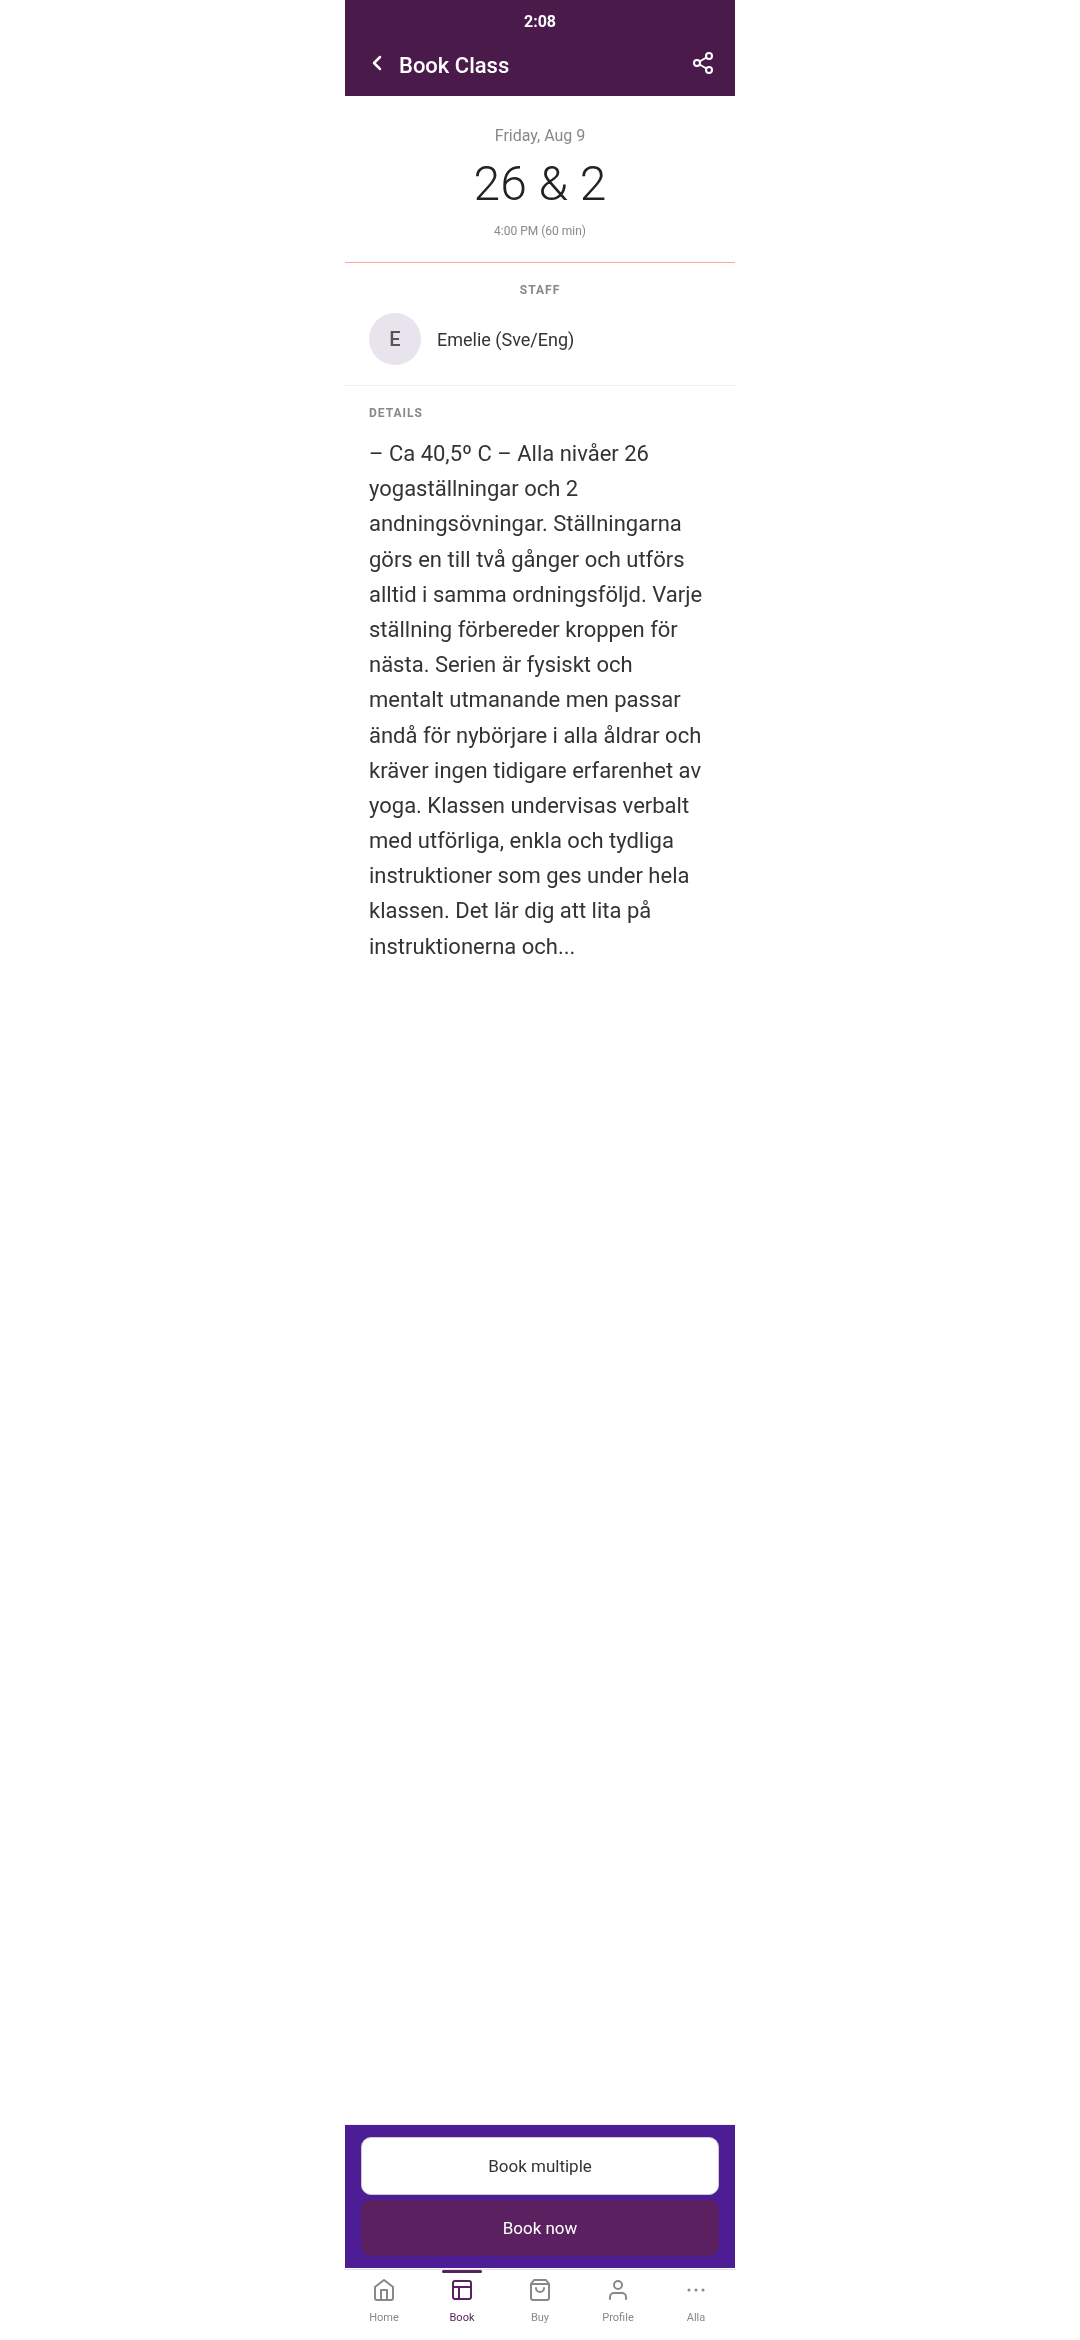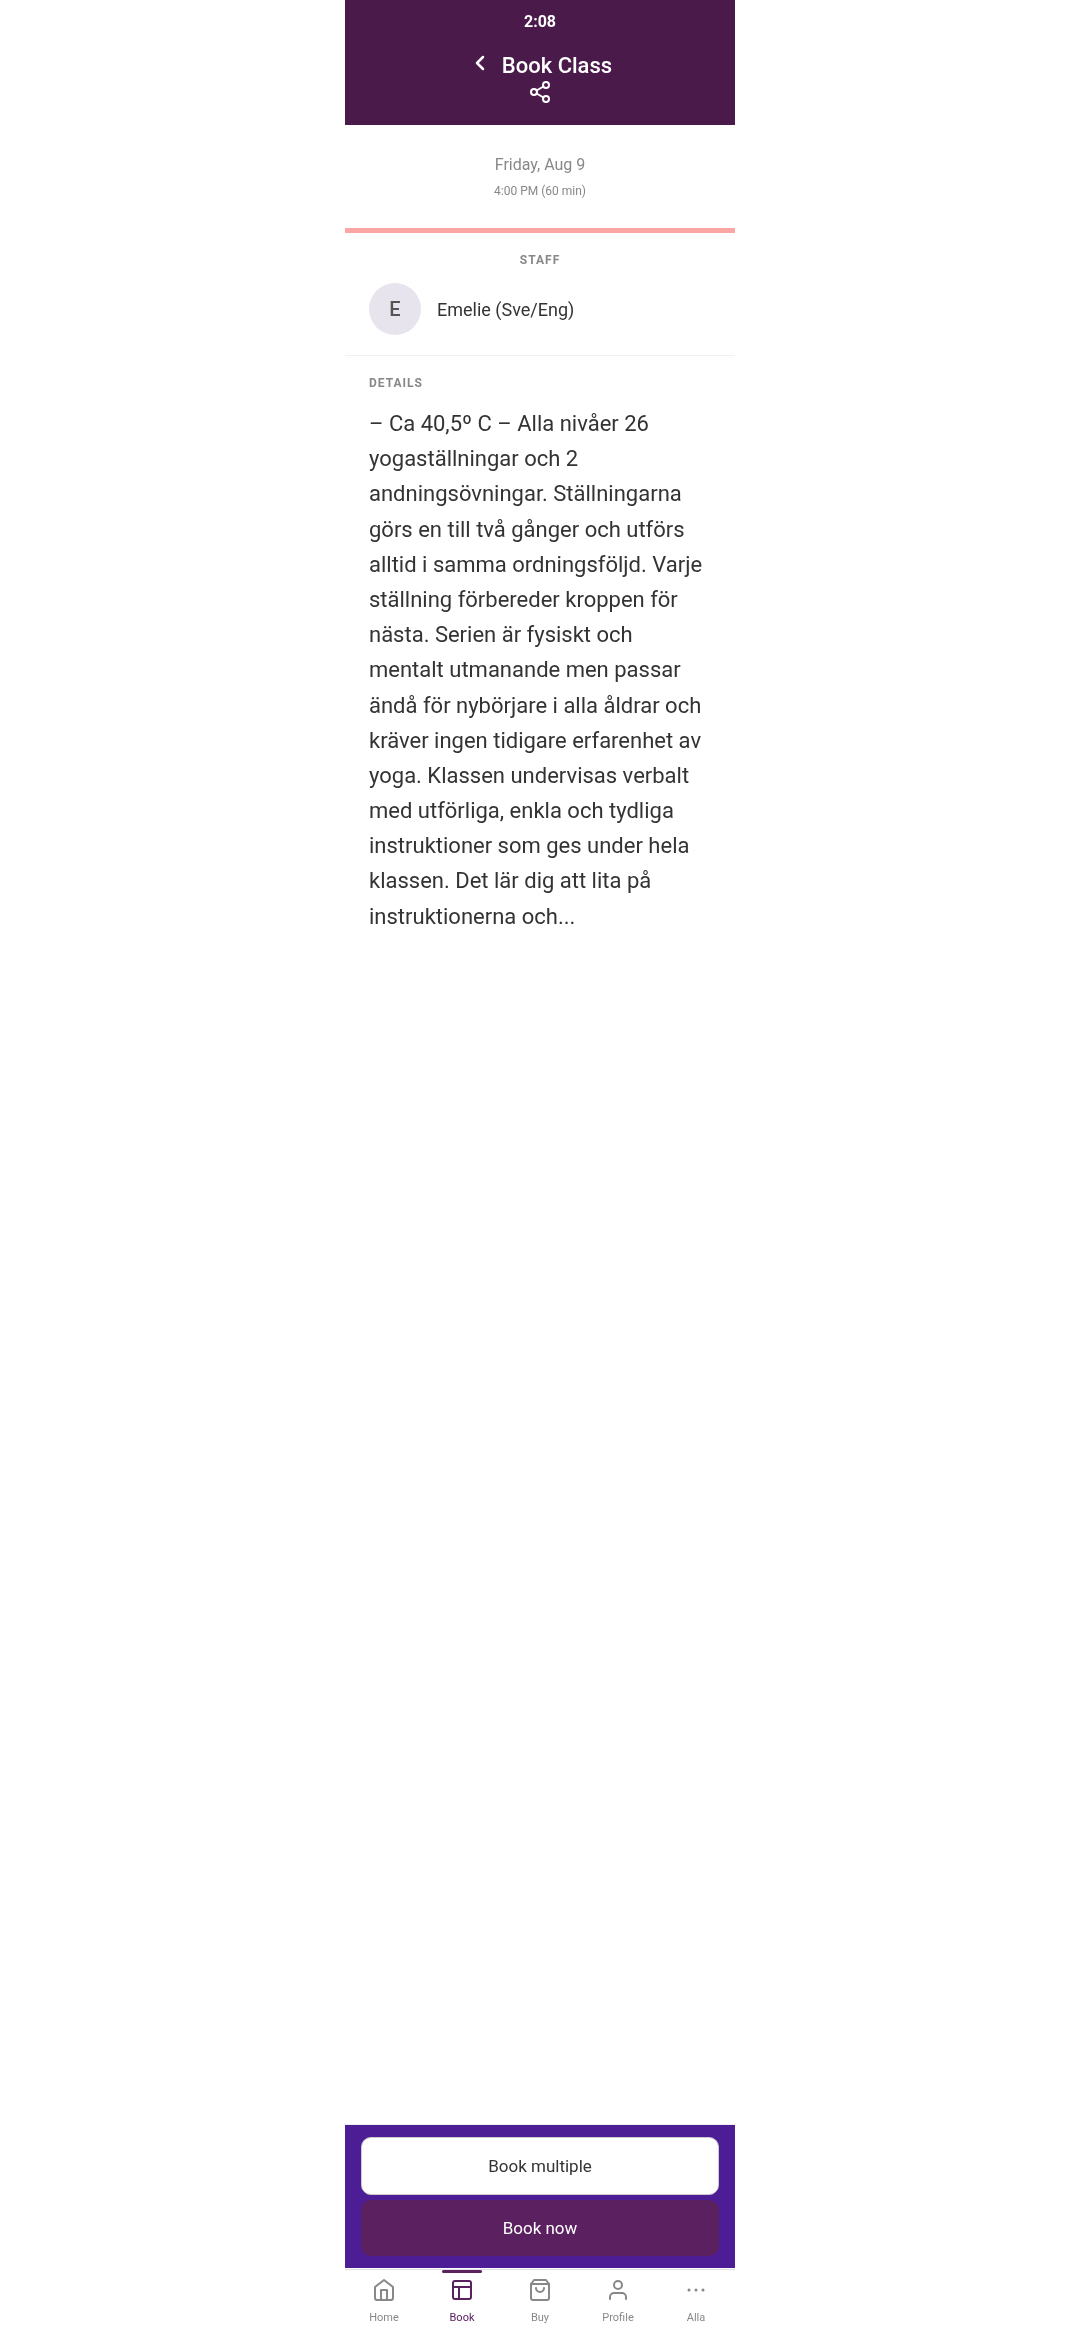--- a/index.html
+++ b/index.html
@@ -30,21 +30,20 @@
     }
 
     
     .nav-bar {
       background: #4a1a4a;
       color: #fff;
       display: flex;
       align-items: center;
       justify-content: space-between;
       padding: 12px 20px 16px;
-      flex-direction: column;
     }
 
     .nav-bar .back-btn {
       display: flex;
       align-items: center;
       gap: 10px;
       color: #fff;
       text-decoration: none;
       cursor: pointer;
     }
@@ -63,22 +62,22 @@
     .nav-bar .share-icon {
       font-size: 20px;
       color: #fff;
       cursor: pointer;
     }
 
     
     .class-header {
       background: #fff;
       text-align: center;
-      padding: 30px 20px 30px;
-      border-bottom: 5px solid #fca5a5;
+      padding: 30px 20px 24px;
+      border-bottom: 1px solid #fca5a5;
     }
 
     .class-date {
       color: #888;
       font-size: 16px;
       margin-bottom: 10px;
     }
 
     .class-name {
       font-size: 48px;
@@ -285,20 +284,21 @@
       <circle cx="6" cy="12" r="3"></circle>
       <circle cx="18" cy="19" r="3"></circle>
       <line x1="8.59" y1="13.51" x2="15.42" y2="17.49"></line>
       <line x1="15.41" y1="6.51" x2="8.59" y2="10.49"></line>
     </svg>
   </div>
 </div>
 
 <div class="class-header">
   <div class="class-date">Friday, Aug 9</div>
+  <div class="class-name">26 &amp; 2</div>
   <div class="class-time">4:00 PM (60 min)</div>
 </div>
 
 <div class="section">
   <div class="section-label">STAFF</div>
   <div class="staff-item">
     <div class="staff-avatar">E</div>
     <div class="staff-name">Emelie (Sve/Eng)</div>
   </div>
 </div>

